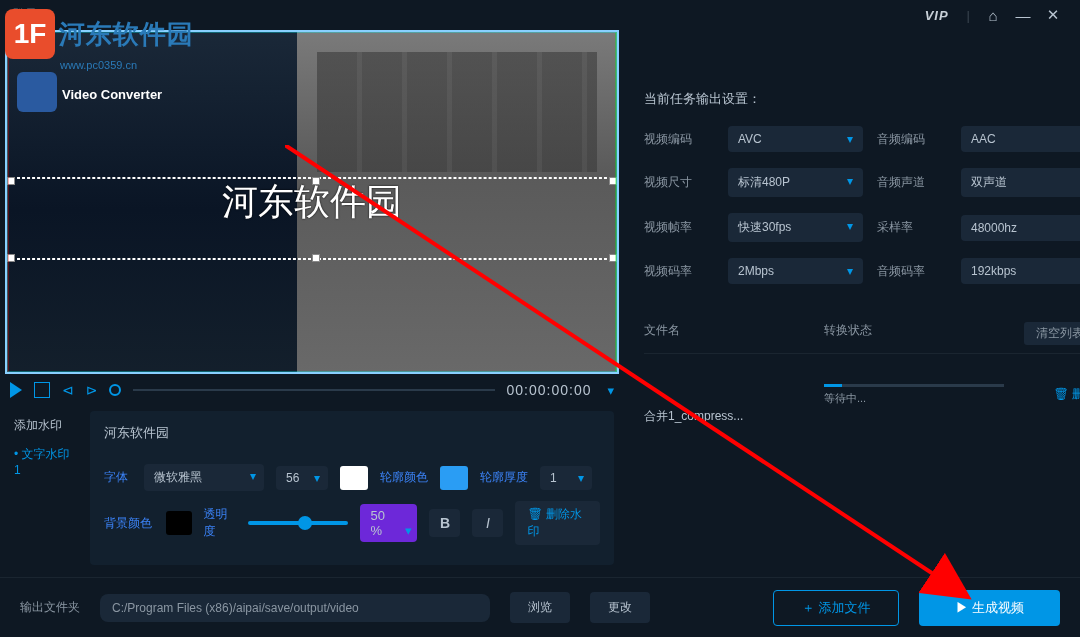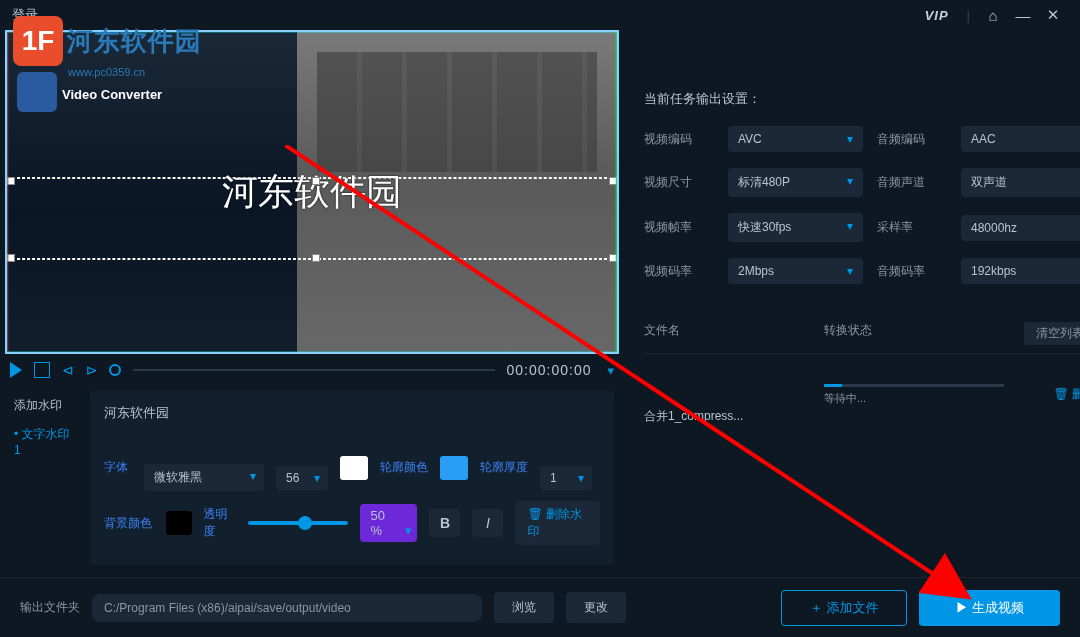--- a/index.html
+++ b/index.html
@@ -22,21 +22,21 @@
 .preview .leftapp { position: absolute; left: 0; top: 0; width: 290px; height: 355px; background: linear-gradient(180deg, #1a2838 0%, #0a1525 50%, #14202c 100%); }
 .preview .appicon { position: absolute; left: 10px; top: 40px; width: 40px; height: 40px; background: #2a5aa0; border-radius: 6px; }
 .preview .apptext { position: absolute; left: 55px; top: 55px; color: #fff; font-weight: bold; font-size: 13px; }
 .preview .wmtext { position: absolute; left: 50%; top: 50%; transform: translate(-50%, -50%); color: #fff; font-size: 36px; font-weight: normal; text-shadow: 0 0 2px #000; }
 .preview .wmbox { position: absolute; left: 0; width: 100%; border-top: 1px dashed #fff; border-bottom: 1px dashed #fff; }
 .preview .wmbox.top { top: 145px; height: 0; }
 .preview .wmbox.bot { top: 226px; height: 0; }
 .preview .wmhandle { position: absolute; width: 8px; height: 8px; background: #fff; border: 1px solid #888; }
 .preview .edgeglow { position: absolute; inset: 0; box-shadow: inset 0 0 0 1px rgba(0,255,255,.3), inset 2px 0 0 rgba(255,0,0,.3), inset -2px 0 0 rgba(0,255,0,.3); pointer-events: none; }
 
-.watermark-logo { position: absolute; left: 5px; top: 16px; z-index: 10; padding-left: 8px; }
+.watermark-logo { position: absolute; left: 5px; top: 9px; z-index: 10; }
 .watermark-logo .badge { width: 50px; height: 50px; background: #e94d2c; border-radius: 8px; display: inline-block; color: #fff; font-weight: bold; font-size: 28px; text-align: center; line-height: 50px; }
 .watermark-logo .text { color: #2a7ab8; font-size: 26px; font-weight: bold; letter-spacing: 1px; }
 .watermark-logo .url { color: #2a7ab8; font-size: 11px; margin-left: 55px; }
 
 .controls { display: flex; align-items: center; padding: 8px 10px; gap: 12px; }
 .controls .btn { width: 16px; height: 16px; border: 1.5px solid #0096e6; display: inline-block; cursor: pointer; }
 .controls .play { width: 0; height: 0; border: none; border-left: 12px solid #0096e6; border-top: 8px solid transparent; border-bottom: 8px solid transparent; }
 .controls .stop { background: transparent; }
 .controls .prev, .controls .next { border: none; color: #0096e6; font-size: 14px; }
 .controls .seekdot { width: 12px; height: 12px; border: 2px solid #0096e6; border-radius: 50%; }
@@ -46,21 +46,21 @@
 
 .wm-panel { display: flex; padding: 5px 10px; gap: 10px; }
 .wm-tabs { width: 70px; }
 .wm-tab { padding: 6px 4px; color: #b8c4d0; cursor: pointer; font-size: 12px; }
 .wm-tab.active { color: #0096e6; }
 .wm-tab.active::before { content: '• '; }
 .wm-props { flex: 1; background: #12202e; border-radius: 4px; padding: 10px 14px; }
 .wm-input { width: 100%; background: #12202e; border: none; color: #b8c4d0; padding: 4px 0; margin-bottom: 20px; font-size: 13px; outline: none; }
 .wm-row { display: flex; align-items: center; gap: 12px; margin-bottom: 10px; }
 .wm-label { color: #3b82f6; font-size: 12px; min-width: 28px; }
-.wm-select { background: #1a2838; border: none; border-radius: 4px; padding: 5px 28px 5px 10px; color: #b8c4d0; font-size: 12px; position: relative; cursor: pointer; margin-top: 20px; }
+.wm-select { background: #1a2838; border: none; border-radius: 4px; padding: 5px 28px 5px 10px; color: #b8c4d0; font-size: 12px; position: relative; cursor: pointer; }
 .wm-select::after { content: '▾'; position: absolute; right: 8px; color: #0096e6; }
 .wm-color { width: 28px; height: 24px; border-radius: 3px; cursor: pointer; }
 .wm-slider { width: 110px; height: 4px; background: #0096e6; border-radius: 2px; position: relative; }
 .wm-slider::after { content: ''; position: absolute; left: 50%; top: -5px; width: 14px; height: 14px; background: #0096e6; border-radius: 50%; }
 .wm-pct { background: #6d28d9; padding: 4px 20px 4px 10px; border-radius: 4px; position: relative; }
 .wm-pct::after { content: '▾'; position: absolute; right: 6px; color: #0096e6; }
 .wm-fbtn { width: 34px; height: 28px; background: #1a2838; border-radius: 4px; text-align: center; line-height: 28px; cursor: pointer; font-size: 14px; color: #b8c4d0; }
 .wm-del { background: #1a2838; padding: 5px 12px; border-radius: 4px; color: #0096e6; cursor: pointer; font-size: 12px; }
 
 .right .section-title { color: #b8c4d0; font-size: 13px; margin-bottom: 18px; margin-top: 40px; }
@@ -74,21 +74,21 @@
 .filelist-head .col1 { width: 180px; color: #8a96a2; font-size: 12px; }
 .filelist-head .col2 { flex: 1; color: #8a96a2; font-size: 12px; }
 .filelist-head .clear { color: #8a96a2; font-size: 12px; background: #1a2838; padding: 3px 12px; border-radius: 3px; cursor: pointer; }
 .filelist-row { display: flex; align-items: center; padding: 10px 0; }
 .filelist-row .fname { width: 180px; color: #b8c4d0; font-size: 12px; margin-top: 44px; }
 .filelist-row .fstatus { flex: 1; font-size: 11px; color: #8a96a2; }
 .filelist-row .fprog { width: 180px; height: 3px; background: #2a3a4a; margin-bottom: 4px; }
 .filelist-row .fprog::before { content: ''; display: block; width: 10%; height: 100%; background: #0096e6; }
 .filelist-row .fdel { color: #0096e6; font-size: 12px; cursor: pointer; }
 
-.footer { position: absolute; bottom: 0; left: 0; right: 0; height: 60px; display: flex; align-items: center; padding: 0 20px; gap: 12px; border-top: 1px solid #1a2530; }
+.footer { position: absolute; bottom: 0; left: 0; right: 0; height: 60px; display: flex; align-items: center; padding: 0 20px; gap: 20px; border-top: 1px solid #1a2530; }
 .footer .lbl { color: #8a96a2; font-size: 12px; }
 .footer .path { flex: 0 0 390px; background: #1a2838; border-radius: 8px; padding: 7px 12px; color: #8a96a2; font-size: 12px; }
 .footer .fbtn { background: #1a2838; border-radius: 4px; padding: 7px 18px; color: #b8c4d0; font-size: 12px; cursor: pointer; }
 .footer .spacer { flex: 1; }
 .footer .addbtn { border: 1px solid #0096e6; border-radius: 4px; padding: 8px 28px; color: #0096e6; font-size: 13px; cursor: pointer; }
 .footer .genbtn { background: #0096e6; border-radius: 4px; padding: 9px 36px; color: #fff; font-size: 13px; cursor: pointer; }
 
 .arrow { position: absolute; left: 285px; top: 145px; width: 700px; height: 470px; pointer-events: none; z-index: 50; }
 </style>
 </head>

